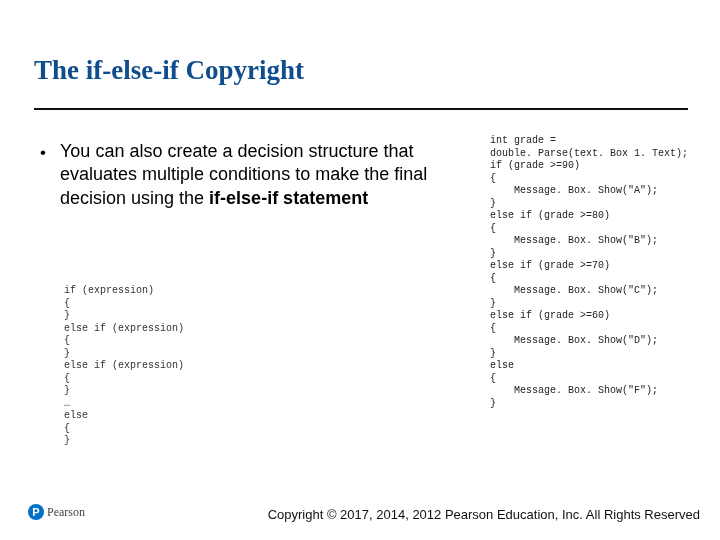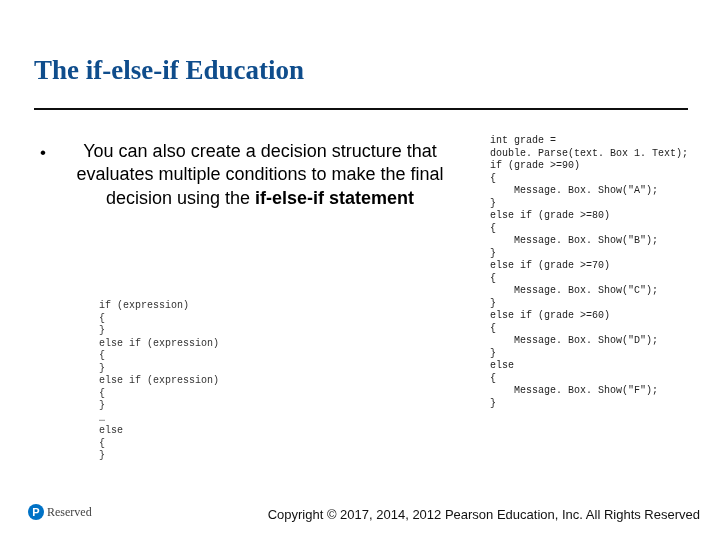--- a/index.html
+++ b/index.html
@@ -1,38 +1,38 @@
 <!DOCTYPE html>
 <html><head>
 <meta charset="utf-8">
 <style>
   html,body{margin:0;padding:0;width:720px;height:540px;background:#fff;font-family:"Segoe UI",Arial,Helvetica,sans-serif;color:#000;}
   .slide{position:relative;width:720px;height:540px;box-sizing:border-box;}
   .title{position:absolute;left:34px;top:56px;font:bold 27px/1.1 "Times New Roman",Georgia,serif;color:#0f4d8c;}
   .title-rule{position:absolute;left:34px;top:108px;width:654px;height:0;border-top:2px solid #0f0f0f;}
-  .body{position:absolute;left:34px;top:140px;width:426px;font-size:18px;line-height:1.3;text-align:center;}
+  .body{position:absolute;left:34px;top:140px;width:426px;font-size:18px;line-height:1.3;}
   .body ul{list-style:none;margin:0;padding:0;}
   .body li{margin-bottom:18px;padding-left:26px;position:relative;}
   .body li::before{content:"\2022";position:absolute;left:6px;top:2px;font-size:17px;color:#000;}
   .body .para{display:block;}
   .body b{font-weight:bold;}
-  .generic{position:absolute;left:64px;top:300px;font:10px/1.25 Consolas,"Courier New",monospace;color:#333;white-space:pre;margin-left:35px;}
+  .generic{position:absolute;left:64px;top:285px;font:10px/1.25 Consolas,"Courier New",monospace;color:#333;white-space:pre;}
   .sample{position:absolute;left:478px;top:135px;font:10px/1.25 Consolas,"Courier New",monospace;color:#222;white-space:pre;margin-left:12px;}
   .footer{position:absolute;left:0;bottom:18px;width:720px;}
   .copyright{position:absolute;right:20px;bottom:0;font:13px Arial,sans-serif;color:#111;margin-left:44px;}
   .logo{position:absolute;left:28px;bottom:2px;display:flex;align-items:center;gap:3px;}
   .logo-p{width:16px;height:16px;border-radius:50%;background:#0072c6;color:#fff;font:bold 11px/16px Arial;text-align:center;}
   .logo-text{font:12px "Times New Roman",Georgia,serif;color:#444;}
 </style>
 </head>
 <body>
 
 <div class="slide">
 
-  <div class="title">The if-else-if Education</div>
+  <div class="title">The if-else-if Copyright</div>
   <div class="title-rule"></div>
 
   <div class="body">
     <ul>
       <li>
         <span class="para">
           <span>You can also create a decision structure that evaluates multiple conditions to make the final decision using the </span><b>if-else-if statement</b>
         </span>
       </li>
     </ul>
@@ -71,18 +71,18 @@
     Message. Box. Show("D");
 }
 else
 {
     Message. Box. Show("F");
 }</div>
 
   <div class="footer">
     <div class="logo">
       <div class="logo-p">P</div>
-      <div class="logo-text">Reserved</div>
+      <div class="logo-text">Pearson</div>
     </div>
     <div class="copyright">Copyright © 2017, 2014, 2012 Pearson Education, Inc. All Rights Reserved</div>
   </div>
 
 </div>
 
 </body></html>

